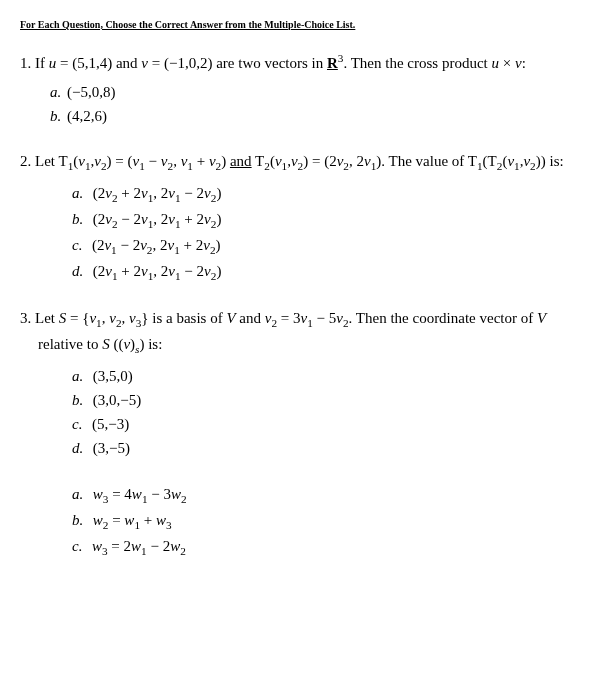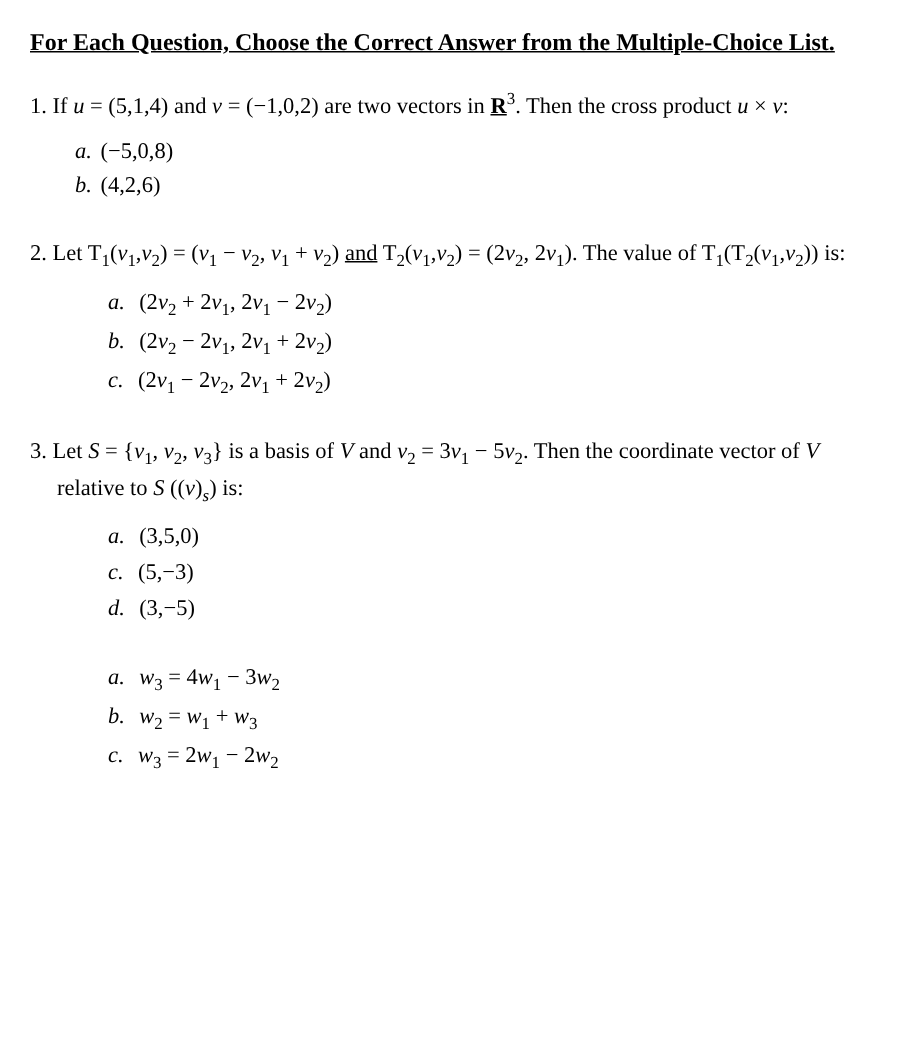--- a/index.html
+++ b/index.html
@@ -12,21 +12,21 @@
       background: #fff;
       font-family: "Times New Roman", Times, serif;
       font-size: 15px;
       color: #000;
       width: 606px;
       min-height: 696px;
       padding: 18px 20px 18px 20px;
     }
 
     .instructions {
-      font-size: 16px;
+      font-size: 10px;
       font-weight: bold;
       text-decoration: underline;
       margin-bottom: 18px;
       line-height: 1.4;
     }
 
     .question-block {
       margin-bottom: 22px;
     }
 
@@ -90,30 +90,32 @@
 
   <div class="question-block">
     <div class="question-text">
       <span>2.</span>
       Let T<sub>1</sub>(<em>v</em><sub>1</sub>,<em>v</em><sub>2</sub>) = (<em>v</em><sub>1</sub> − <em>v</em><sub>2</sub>, <em>v</em><sub>1</sub> + <em>v</em><sub>2</sub>) <span style="text-decoration:underline">and</span> T<sub>2</sub>(<em>v</em><sub>1</sub>,<em>v</em><sub>2</sub>) = (2<em>v</em><sub>2</sub>, 2<em>v</em><sub>1</sub>). The value of T<sub>1</sub>(T<sub>2</sub>(<em>v</em><sub>1</sub>,<em>v</em><sub>2</sub>)) is:
     </div>
     <div class="answers">
       <div class="answer-item"><span class="letter">a.</span>&nbsp; (2<em>v</em><sub>2</sub> + 2<em>v</em><sub>1</sub>, 2<em>v</em><sub>1</sub> − 2<em>v</em><sub>2</sub>)</div>
       <div class="answer-item"><span class="letter">b.</span>&nbsp; (2<em>v</em><sub>2</sub> − 2<em>v</em><sub>1</sub>, 2<em>v</em><sub>1</sub> + 2<em>v</em><sub>2</sub>)</div>
       <div class="answer-item"><span class="letter">c.</span>&nbsp; (2<em>v</em><sub>1</sub> − 2<em>v</em><sub>2</sub>, 2<em>v</em><sub>1</sub> + 2<em>v</em><sub>2</sub>)</div>
+      <div class="answer-item"><span class="letter">d.</span>&nbsp; (2<em>v</em><sub>1</sub> + 2<em>v</em><sub>1</sub>, 2<em>v</em><sub>1</sub> − 2<em>v</em><sub>2</sub>)</div>
     </div>
   </div>
 
   <div class="question-block">
     <div class="question-text">
       <span>3.</span>
       Let <em>S</em> = {<em>v</em><sub>1</sub>, <em>v</em><sub>2</sub>, <em>v</em><sub>3</sub>} is a basis of <em>V</em> and <em>v</em><sub>2</sub> = 3<em>v</em><sub>1</sub> − 5<em>v</em><sub>2</sub>. Then the coordinate vector of <em>V</em> relative to <em>S</em> ((<em>v</em>)<sub><em>s</em></sub>) is:
     </div>
     <div class="answers">
       <div class="answer-item"><span class="letter">a.</span>&nbsp; (3,5,0)</div>
+      <div class="answer-item"><span class="letter">b.</span>&nbsp; (3,0,−5)</div>
       <div class="answer-item"><span class="letter">c.</span>&nbsp; (5,−3)</div>
       <div class="answer-item"><span class="letter">d.</span>&nbsp; (3,−5)</div>
     </div>
   </div>
 
   <div class="question-block">
     <div class="answers">
       <div class="answer-item"><span class="letter">a.</span>&nbsp; <em>w</em><sub>3</sub> = 4<em>w</em><sub>1</sub> − 3<em>w</em><sub>2</sub></div>
       <div class="answer-item"><span class="letter">b.</span>&nbsp; <em>w</em><sub>2</sub> = <em>w</em><sub>1</sub> + <em>w</em><sub>3</sub></div>
       <div class="answer-item"><span class="letter">c.</span>&nbsp; <em>w</em><sub>3</sub> = 2<em>w</em><sub>1</sub> − 2<em>w</em><sub>2</sub></div>

